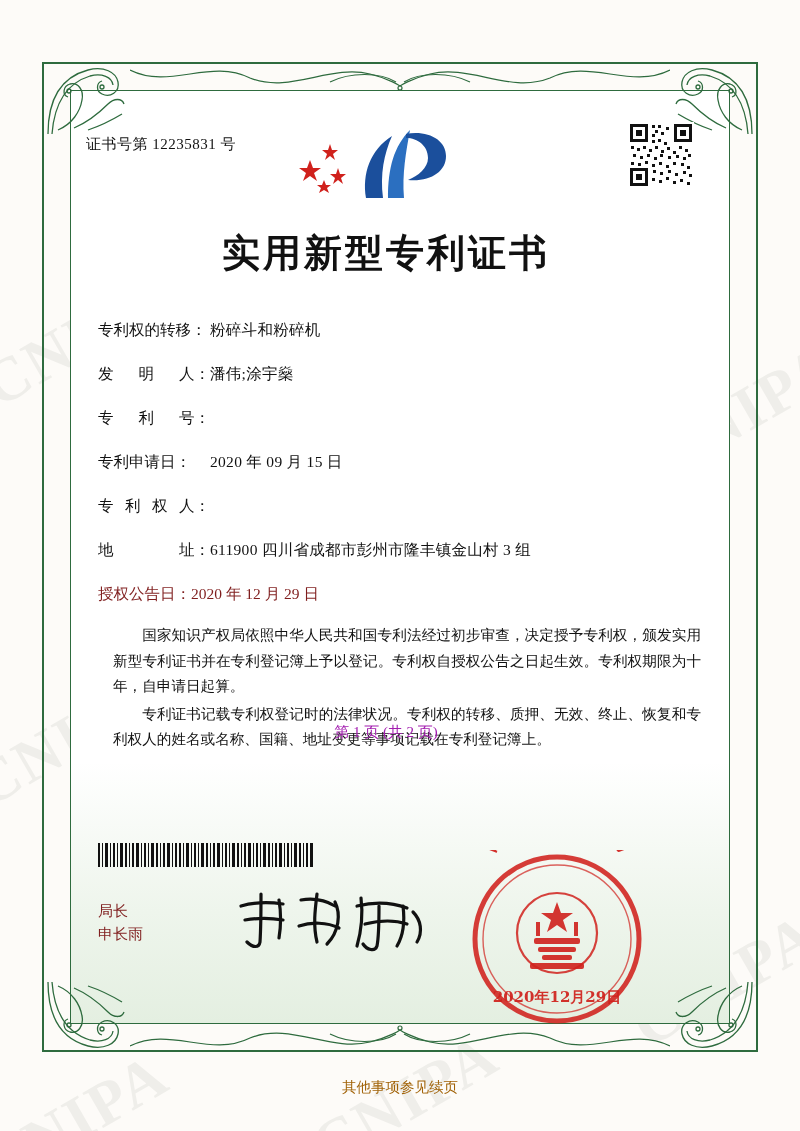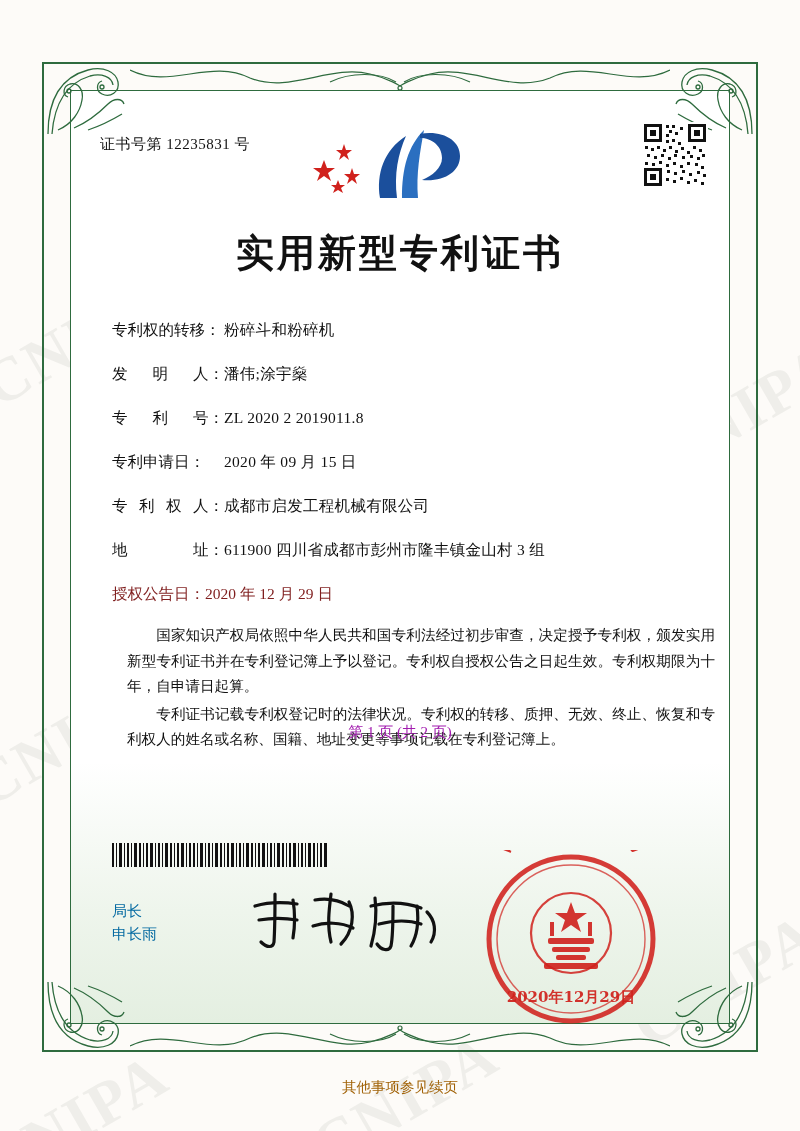--- a/index.html
+++ b/index.html
@@ -75,21 +75,21 @@
     position: absolute;
     left: 130px; bottom: 79px; width: 540px; height: 30px;
     color: #2e6b3e;
     transform: scaleY(-1);
   }
   .edge-top svg, .edge-bottom svg { width: 100%; height: 100%; display:block; }
 
   
   .content {
     position: absolute;
-    left: 70px; top: 90px;
+    left: 56px; top: 90px;
     width: 660px; height: 674px;
     z-index: 2;
   }
 
   .cert-no {
     position: absolute;
     left: 30px; top: 45px;
     font-size: 15px;
     color: #111;
     letter-spacing: 0.5px;
@@ -177,21 +177,21 @@
     position: absolute;
     left: 42px; top: 753px;
     width: 215px; height: 24px;
   }
   .barcode svg { display: block; width: 100%; height: 100%; }
 
   .signature-block {
     position: absolute;
     left: 42px; top: 810px;
     font-size: 15px;
-    color: #0369a1;
+    color: #7f1d1d;
     line-height: 1.55;
   }
 
   .handwrite {
     position: absolute;
     left: 175px; top: 796px;
     width: 210px; height: 70px;
   }
   .handwrite svg { display:block; }
 
@@ -407,36 +407,34 @@
         </div>
         <div class="field-value">潘伟;涂宇燊</div>
       </div>
 
       <div class="field-row">
         <div class="field-label spread">
           <span>专</span>
           <span>利</span>
           <span>号：</span>
         </div>
-        <div class="field-value">ZL 2020 2 2019011.8</div>
       </div>
 
       <div class="field-row">
         <div class="field-label">专利申请日：</div>
         <div class="field-value">2020 年 09 月 15 日</div>
       </div>
 
       <div class="field-row">
         <div class="field-label spread">
           <span>专</span>
           <span>利</span>
           <span>权</span>
           <span>人：</span>
         </div>
-        <div class="field-value">成都市启发工程机械有限公司</div>
       </div>
 
       <div class="field-row">
         <div class="field-label spread">
           <span>地</span>
           <span>址：</span>
         </div>
         <div class="field-value">611900 四川省成都市彭州市隆丰镇金山村 3 组</div>
       </div>
 

